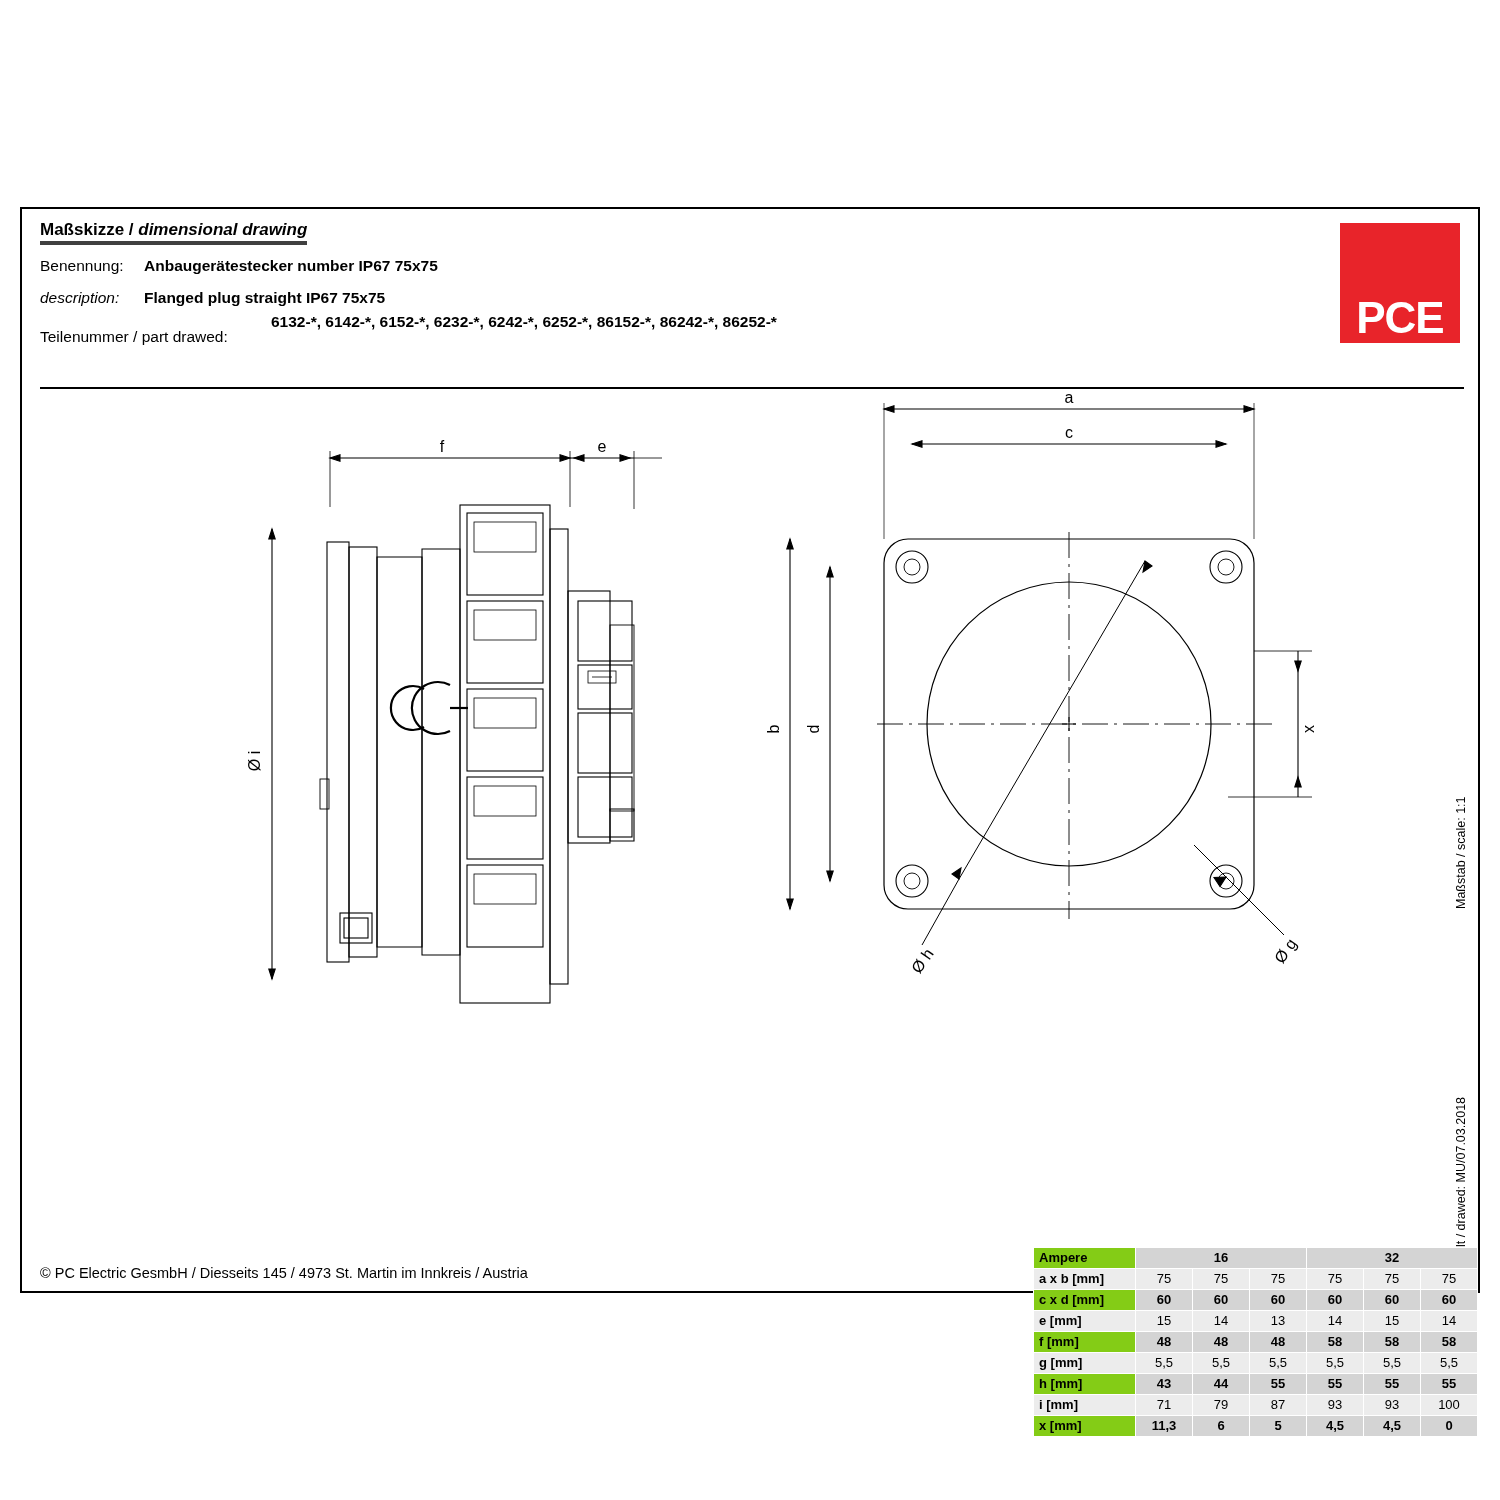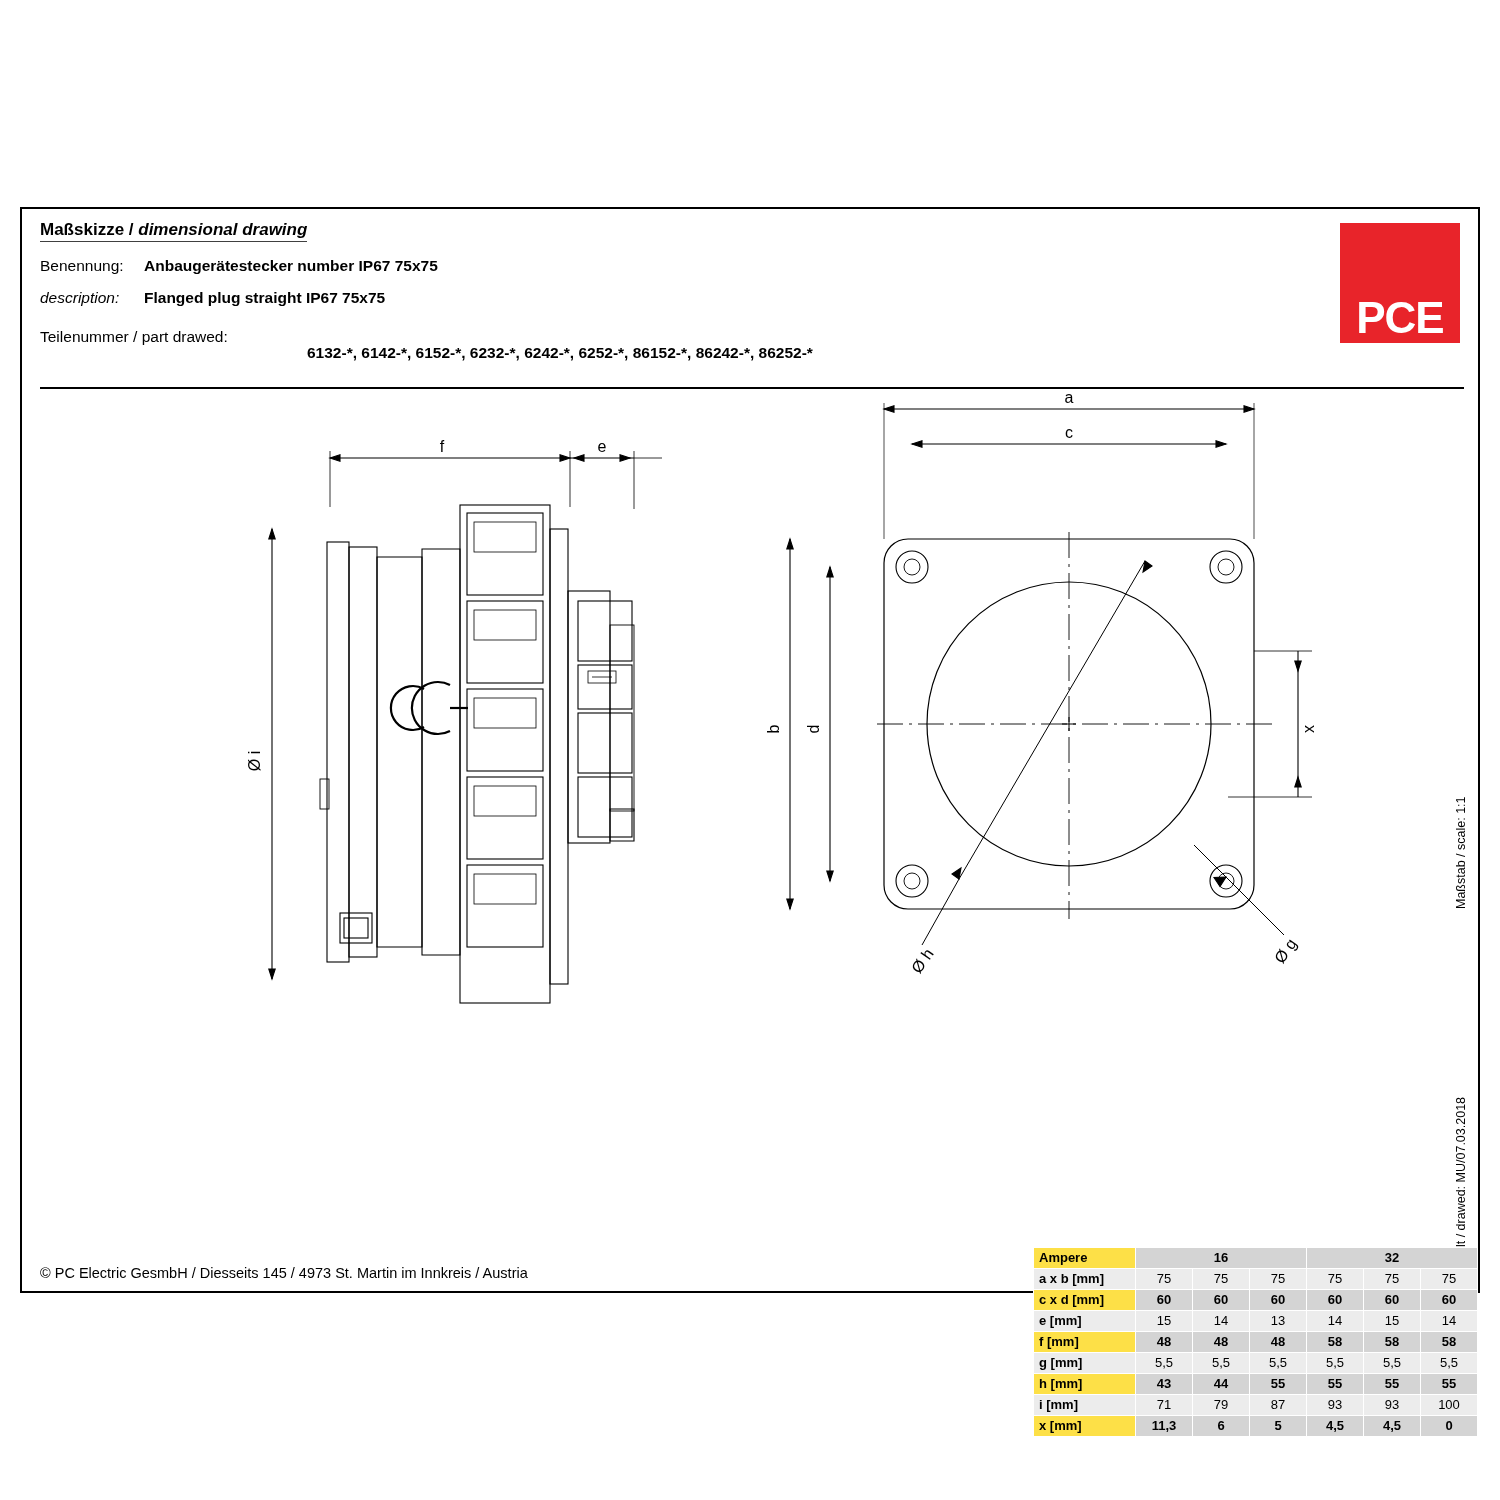--- a/index.html
+++ b/index.html
@@ -40,21 +40,21 @@
     height: 2px;
     background: #000;
   }
   .title-main {
     position: absolute;
     left: 18px;
     top: 11px;
     font-size: 17px;
     font-weight: bold;
     white-space: nowrap;
-    border-bottom: 1px solid #404040;
+    border-bottom: 4px solid #404040;
     padding-bottom: 1px;
   }
   .title-main .ital {
     font-style: italic;
   }
   .row-lbl {
     position: absolute;
     font-size: 15.5px;
     white-space: nowrap;
   }
@@ -65,21 +65,21 @@
     white-space: nowrap;
   }
   .ital {
     font-style: italic;
   }
   .lbl-benennung { left: 18px; top: 48px; }
   .val-benennung { left: 122px; top: 48px; }
   .lbl-description { left: 18px; top: 80px; font-style: italic; }
   .val-description { left: 122px; top: 80px; }
   .lbl-partnumber { left: 18px; top: 119px; }
-  .val-partnumber { left: 249px; top: 135px; margin-left: 36px; }
+  .val-partnumber { left: 249px; top: 104px; }
 
   .logo {
     position: absolute;
     right: 18px;
     top: 14px;
     width: 120px;
     height: 120px;
     background: #e8242a;
     color: #ffffff;
     display: flex;
@@ -140,21 +140,21 @@
     padding: 0;
     text-align: center;
     background: #d4d4d4;
     font-weight: normal;
   }
   .spec-table td.rowhead {
     text-align: left;
     padding-left: 5px;
     font-weight: bold;
     width: 96px;
-    background: #fde047;
+    background: #84cc16;
   }
   .spec-table td.val {
     width: 56px;
   }
   .spec-table tr.alt td {
     background: #ececec;
   }
   .spec-table td.bold {
     font-weight: bold;
   }

